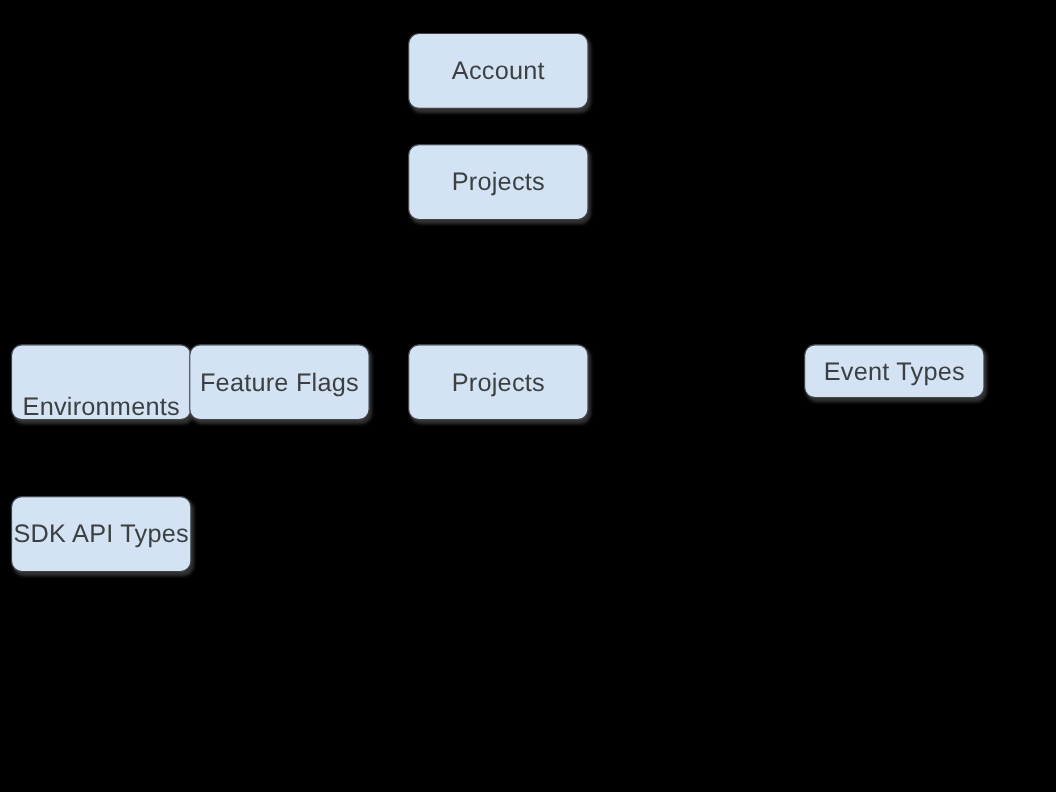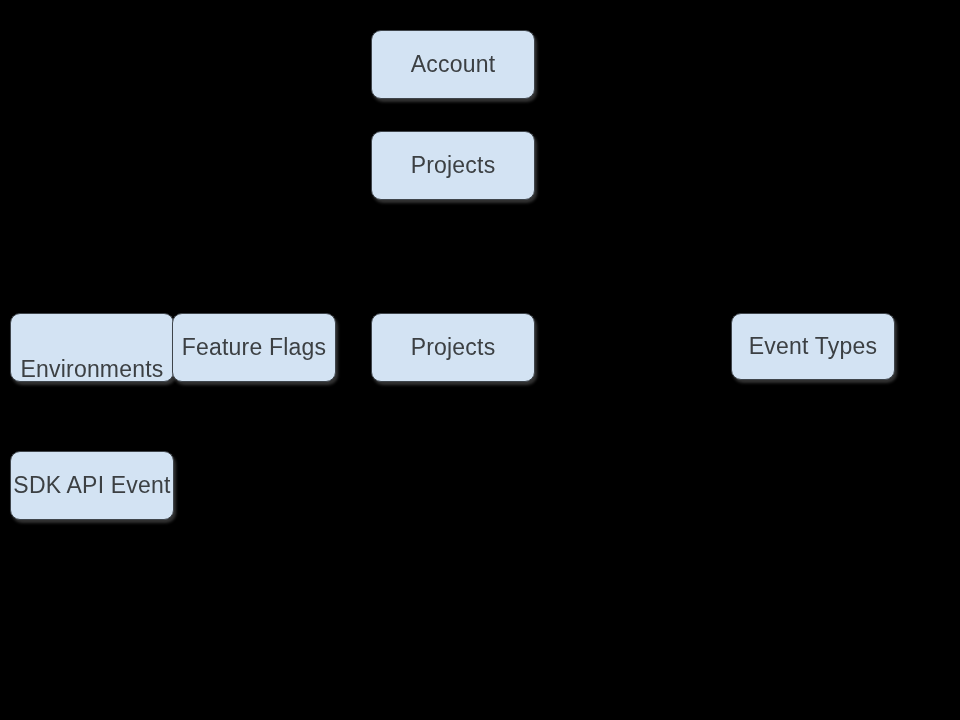--- a/index.html
+++ b/index.html
@@ -53,21 +53,21 @@
 
   <div class="node" style="left: 172px; top: 313px; width: 164px; height: 69px;">
     <span class="node-label">Feature Flags</span>
   </div>
 
   <div class="node" style="left: 371px; top: 313px; width: 164px; height: 69px;">
     <span class="node-label">Projects</span>
   </div>
 
 
-  <div class="node" style="left: 731px; top: 313px; width: 164px; height: 67px;">
+  <div class="node" style="left: 731px; top: 313px; width: 164px; height: 49px;">
     <span class="node-label">Event Types</span>
   </div>
 
   <div class="node" style="left: 10px; top: 451px; width: 164px; height: 69px;">
-    <span class="node-label">SDK API Event</span>
+    <span class="node-label">SDK API Types</span>
   </div>
 
 </div>
 
 </body></html>

